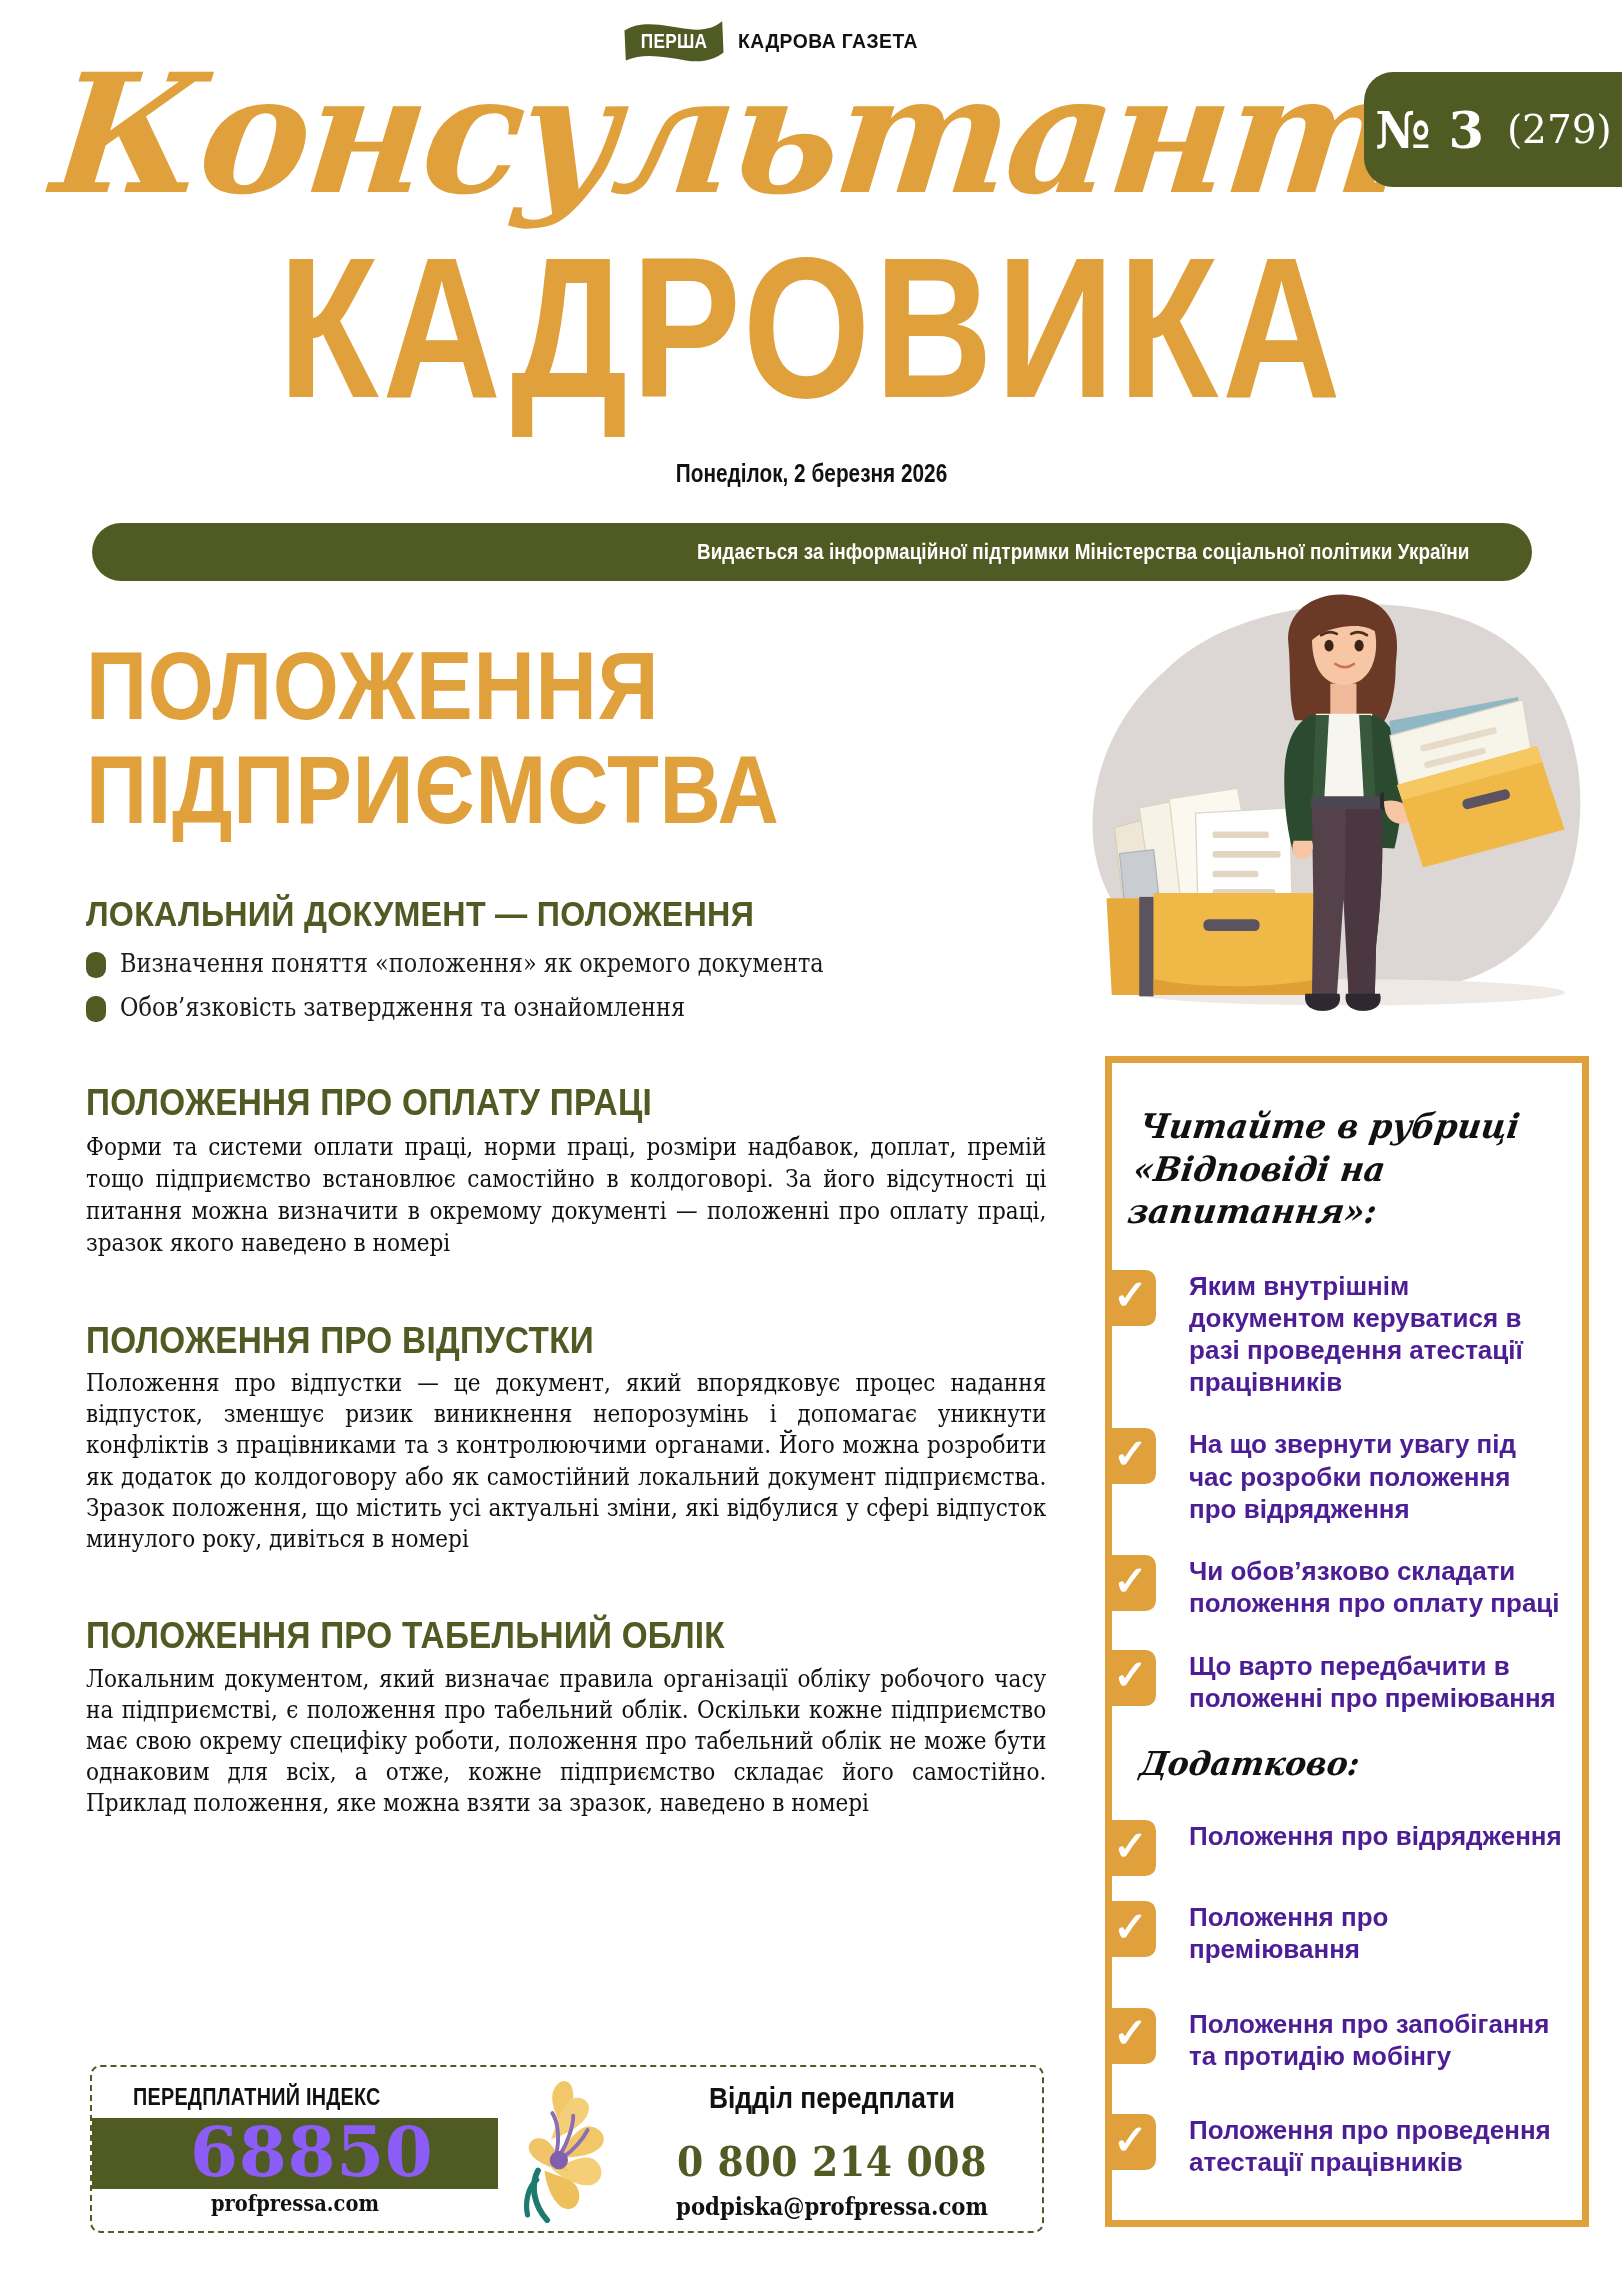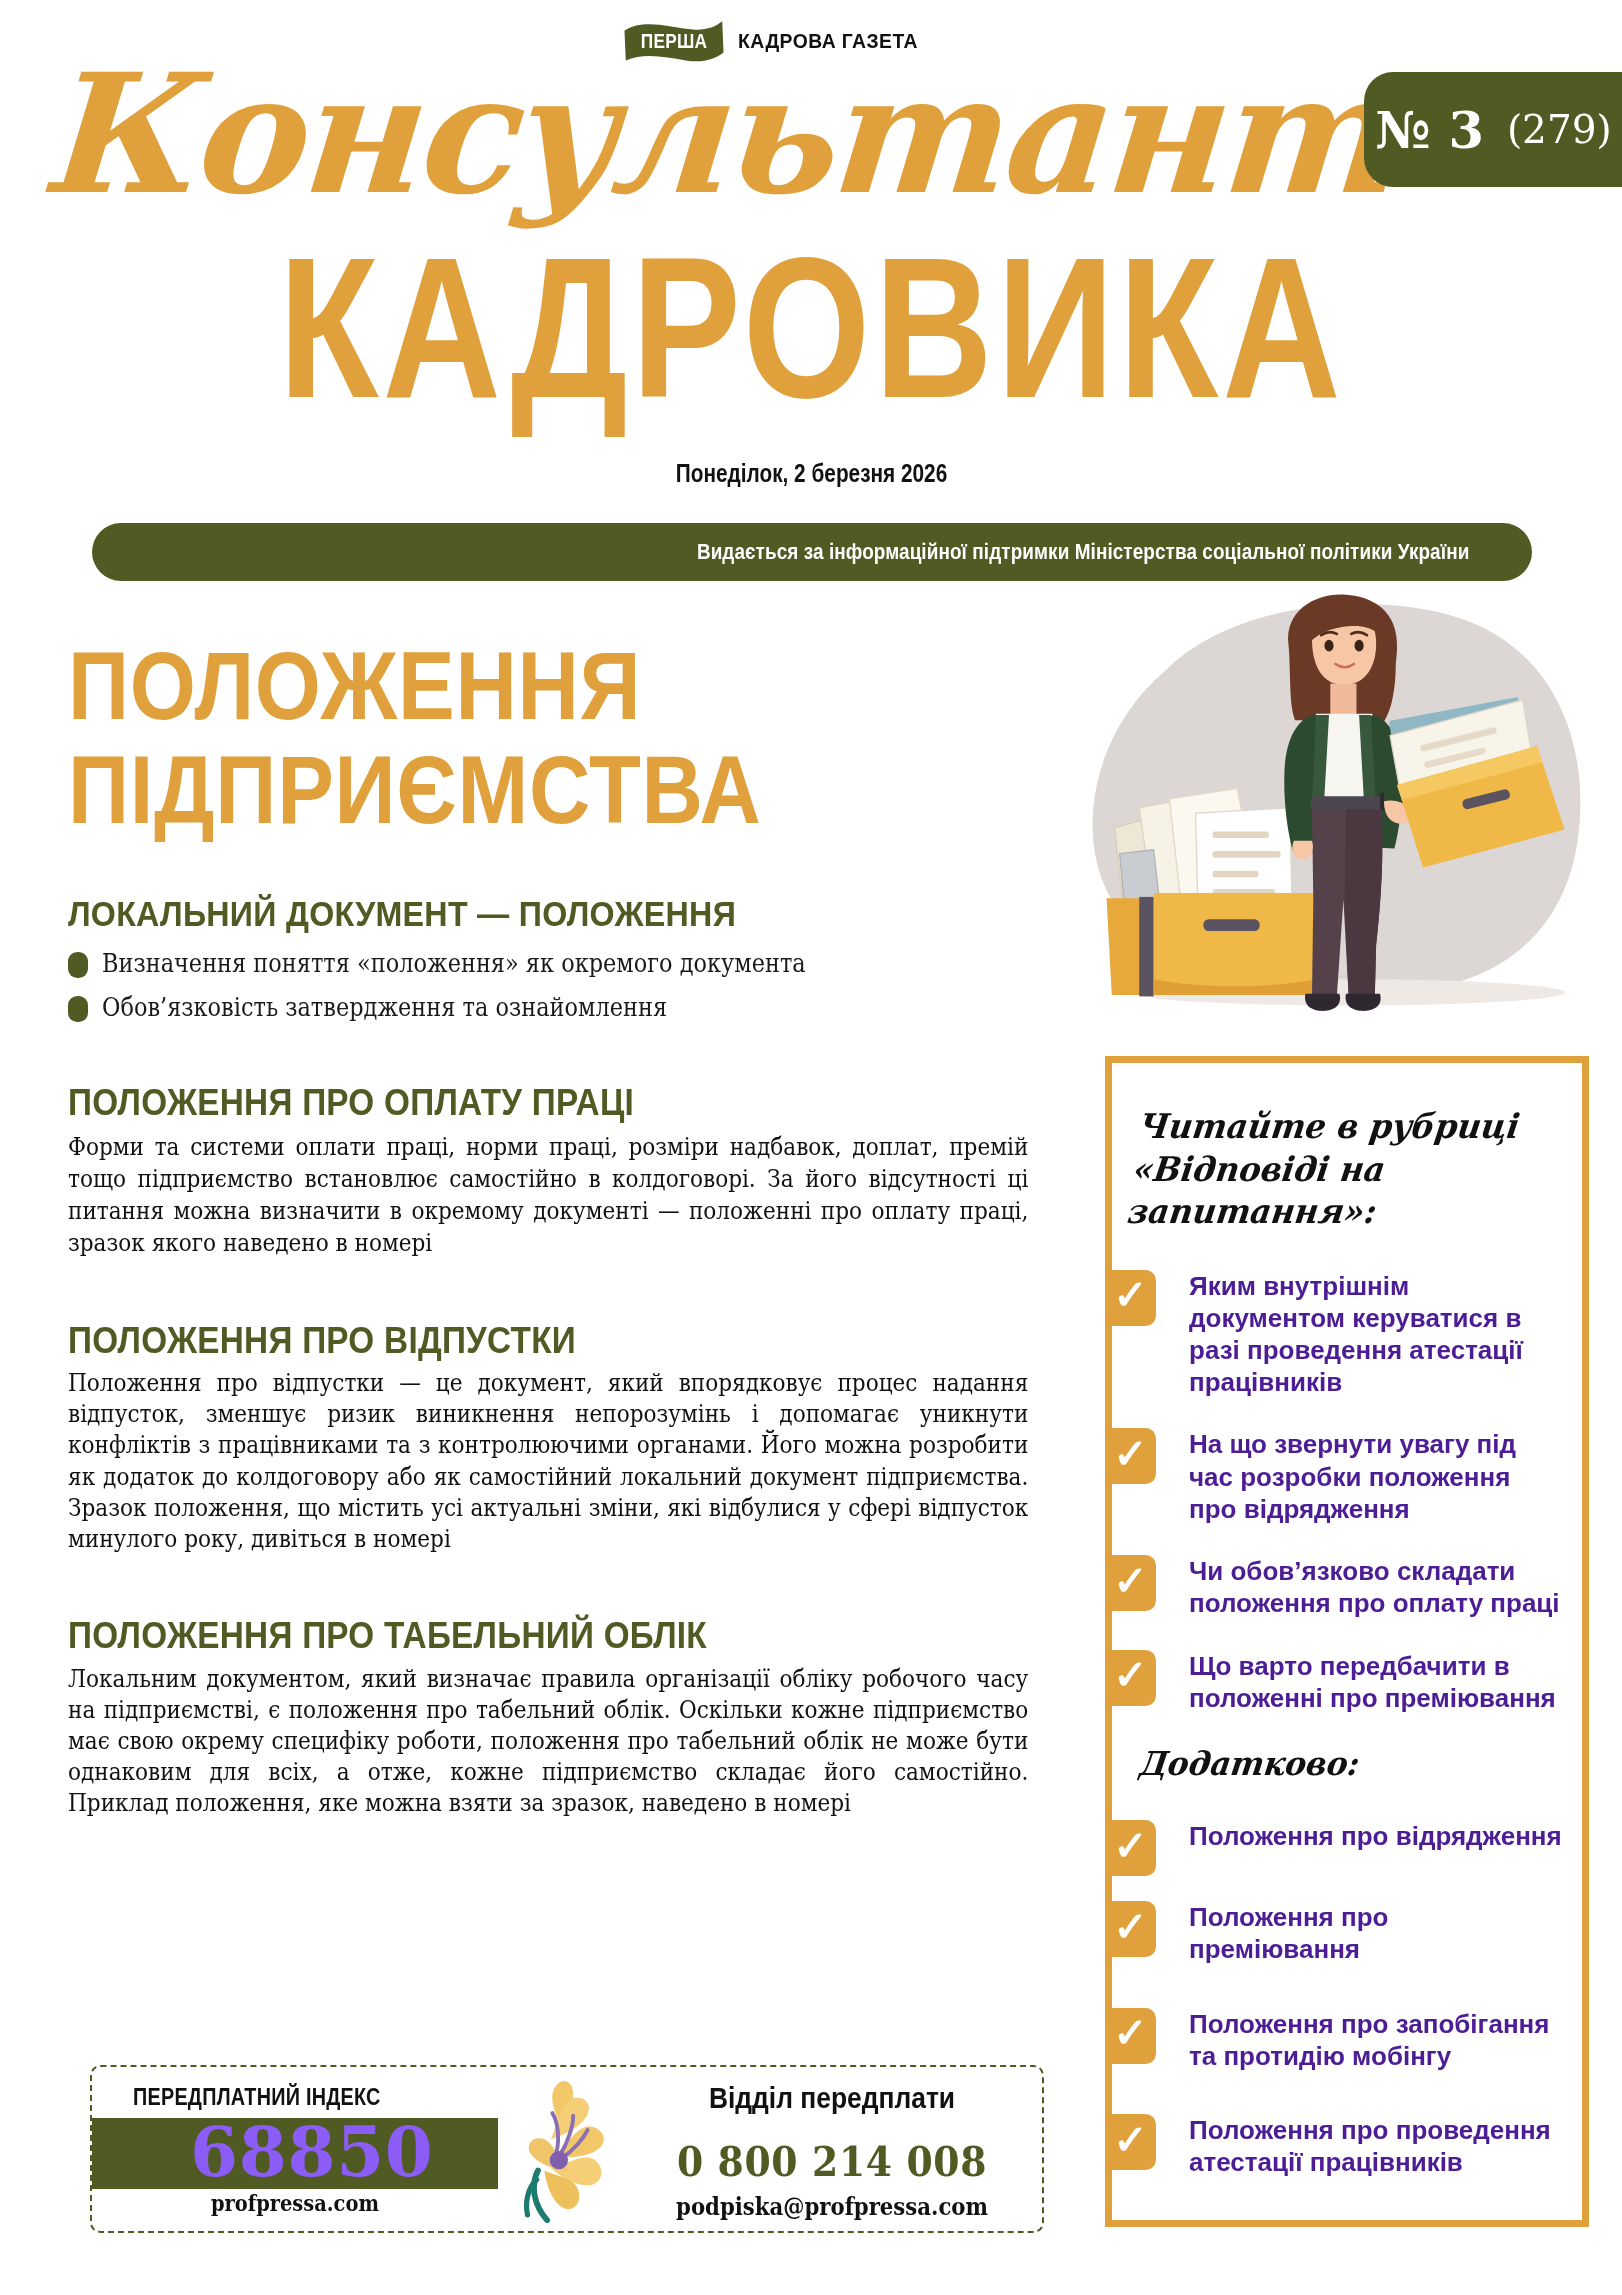--- a/index.html
+++ b/index.html
@@ -84,21 +84,21 @@
   .ministry-band span{
     color:#ffffff;font-size:22px;font-weight:bold;letter-spacing:0.1px;
     transform:scaleX(.86);
   }
 
   
   .hero-art{position:absolute;right:6.5px;top:592px;width:576px;height:458px;}
   .hero-art svg{display:block;width:100%;height:100%;}
 
   
-  .left-col{position:absolute;left:68px;top:635px;width:968px;}
+  .left-col{position:absolute;left:86px;top:635px;width:968px;}
 
   .headline{
     font-family:"Liberation Sans", sans-serif;
     font-weight:bold;color:#e0a03c;
     font-size:85px;line-height:1.07;
     letter-spacing:0.7px;margin:0;
     transform:scaleY(1.14);transform-origin:left top;
   }
   .headline .l2{display:block;}
 

